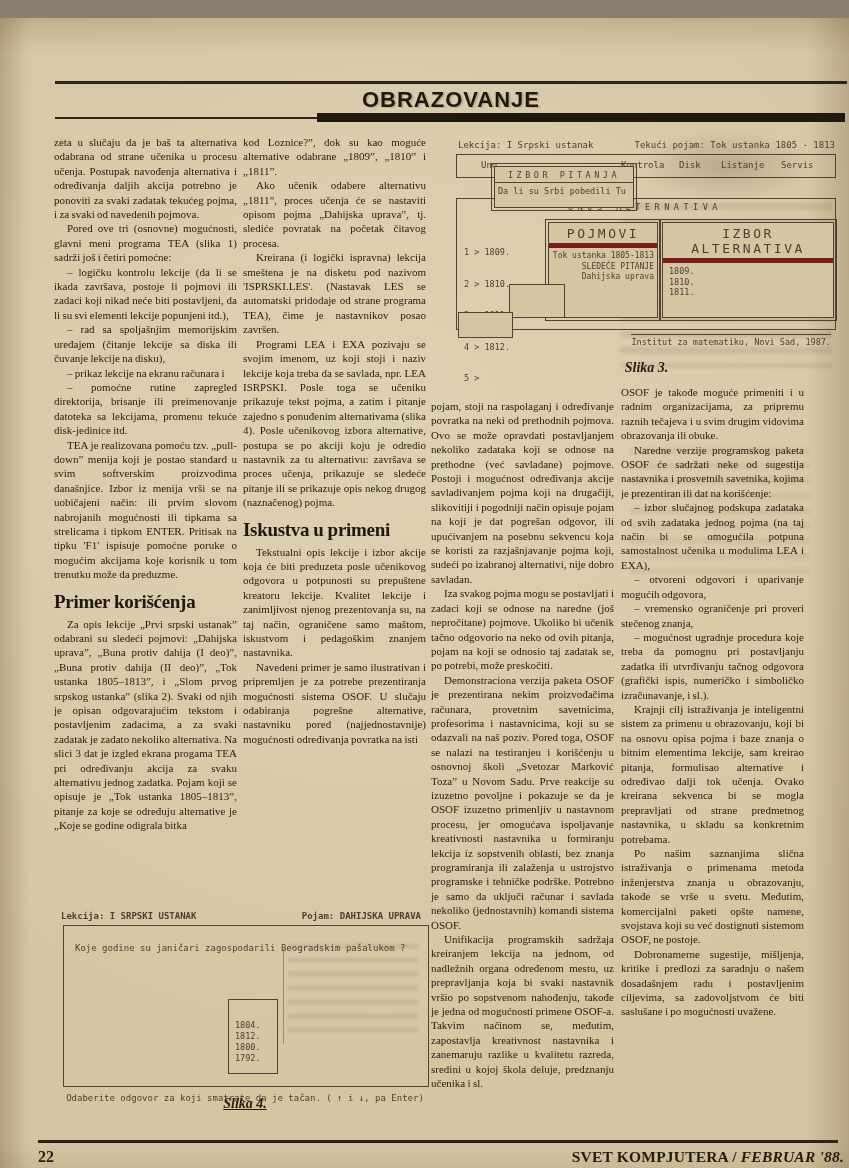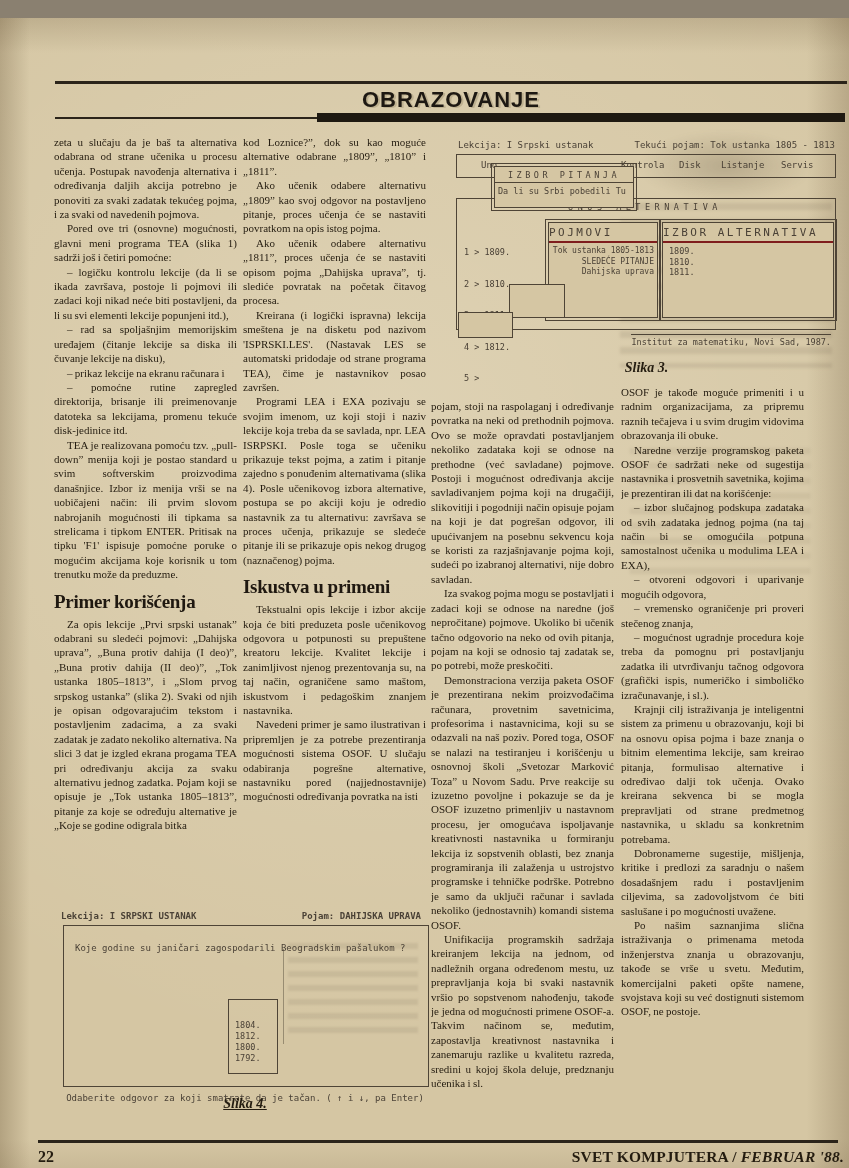--- a/index.html
+++ b/index.html
@@ -46,22 +46,22 @@
   .m0{left:24px}.m1{left:164px}.m2{left:222px}.m3{left:264px}.m4{left:324px}
   .f3-pitanja{left:38px;top:28px;width:138px;height:40px;z-index:2;}
   .f3-pitanja .ttl{display:block;text-align:center;border-bottom:1px solid #4e4436;
                    padding:3px 0 2px;letter-spacing:3.5px;}
   .f3-pitanja .val{display:block;padding:3px 2px 0 3px;white-space:nowrap;}
   .f3-main{left:0;top:60px;width:378px;height:130px;}
   .f3-unos{position:absolute;left:0;top:64px;width:378px;text-align:center;
            letter-spacing:4.5px;font-size:8.5px;}
   .f3-list{position:absolute;left:8px;top:88px;line-height:10.5px;white-space:pre;}
   .f3-pojmovi{left:92px;top:84px;width:108px;height:94px;font-size:8px;}
-  .f3-pojmovi .ttl,.f3-alt .ttl{display:block;text-align:left;
-        border-bottom:2px solid #7f1d1d;padding:3px 0 2px;letter-spacing:2.5px;font-size:11px;}
+  .f3-pojmovi .ttl,.f3-alt .ttl{display:block;text-align:center;
+        border-bottom:5px solid #7f1d1d;padding:3px 0 2px;letter-spacing:2.5px;font-size:13px;}
   .f3-pojmovi .items{padding:3px 3px 0 1px;text-align:right;line-height:10.5px;}
   .f3-alt{left:206px;top:84px;width:170px;height:94px;font-size:8.5px;}
   .f3-alt .items{padding:3px 0 0 6px;text-align:left;line-height:10.5px;}
   .f3-sb1{left:53px;top:146px;width:54px;height:32px;background:#d5c6a3;z-index:3;}
   .f3-sb2{left:2px;top:174px;width:53px;height:24px;background:#d5c6a3;z-index:3;}
   .f3-credit{position:absolute;right:6px;top:196px;font-size:8.5px;
              border-top:1px solid #4e4436;padding-top:2px;}
   .fig-caption{position:absolute;left:0;width:100%;text-align:center;
                font-family:"Liberation Serif",serif;font-style:italic;font-weight:bold;
                font-size:14px;color:#241c10;}
@@ -120,21 +120,20 @@
     <p>– rad sa spoljašnjim memorijskim uređajem (čitanje lekcije sa diska ili čuvanje lekcije na disku),</p>
     <p>– prikaz lekcije na ekranu računara i</p>
     <p>– pomoćne rutine zapregled direktorija, brisanje ili preimenovanje datoteka sa lekcijama, promenu tekuće disk-jedinice itd.</p>
     <p>TEA je realizovana pomoću tzv. „pull-down” menija koji je postao standard u svim softverskim proizvodima današnjice. Izbor iz menija vrši se na uobičajeni način: ili prvim slovom nabrojanih mogućnosti ili tipkama sa strelicama i tipkom ENTER. Pritisak na tipku 'F1' ispisuje pomoćne poruke o mogućim akcijama koje korisnik u tom trenutku može da preduzme.</p>
     <h2>Primer korišćenja</h2>
     <p>Za opis lekcije „Prvi srpski ustanak” odabrani su sledeći pojmovi: „Dahijska uprava”, „Buna protiv dahija (I deo)”, „Buna protiv dahija (II deo)”, „Tok ustanka 1805–1813”, i „Slom prvog srpskog ustanka” (slika 2). Svaki od njih je opisan odgovarajućim tekstom i postavljenim zadacima, a za svaki zadatak je zadato nekoliko alternativa. Na slici 3 dat je izgled ekrana progama TEA pri određivanju akcija za svaku alternativu jednog zadatka. Pojam koji se opisuje je „Tok ustanka 1805–1813”, pitanje za koje se određuju alternative je „Koje se godine odigrala bitka</p>
   </div>
 
   <div class="col" id="col2">
     <p class="flush">kod Loznice?”, dok su kao moguće alternative odabrane „1809”, „1810” i „1811”.</p>
-    <p>Ako učenik odabere alternativu „1809” kao svoj odgovor na postavljeno pitanje, proces učenja će se nastaviti povratkom na opis istog pojma.</p>
     <p>Ako učenik odabere alternativu „1811”, proces učenja će se nastaviti opisom pojma „Dahijska uprava”, tj. slediće povratak na početak čitavog procesa.</p>
     <p>Kreirana (i logički ispravna) lekcija smeštena je na disketu pod nazivom 'ISPRSKI.LES'. (Nastavak LES se automatski pridodaje od strane programa TEA), čime je nastavnikov posao završen.</p>
     <p>Programi LEA i EXA pozivaju se svojim imenom, uz koji stoji i naziv lekcije koja treba da se savlada, npr. LEA ISRPSKI. Posle toga se učeniku prikazuje tekst pojma, a zatim i pitanje zajedno s ponuđenim alternativama (slika 4). Posle učenikovog izbora alternative, postupa se po akciji koju je odredio nastavnik za tu alternativu: završava se proces učenja, prikazuje se sledeće pitanje ili se prikazuje opis nekog drugog (naznačenog) pojma.</p>
     <h2>Iskustva u primeni</h2>
     <p>Tekstualni opis lekcije i izbor akcije koja će biti preduzeta posle učenikovog odgovora u potpunosti su prepuštene kreatoru lekcije. Kvalitet lekcije i zanimljivost njenog prezentovanja su, na taj način, ograničene samo maštom, iskustvom i pedagoškim znanjem nastavnika.</p>
     <p>Navedeni primer je samo ilustrativan i pripremljen je za potrebe prezentiranja mogućnosti sistema OSOF. U slučaju odabiranja pogrešne alternative, nastavniku pored (najjednostavnije) mogućnosti određivanja povratka na isti</p>
   </div>
 
   <div class="col" id="col3">
     <p class="flush">pojam, stoji na raspolaganj i određivanje povratka na neki od prethodnih pojmova. Ovo se može opravdati postavljanjem nekoliko zadataka koji se odnose na prethodne (već savladane) pojmove. Postoji i mogućnost određivanja akcije savladivanjem pojma koji na drugačiji, slikovitiji i pogodniji način opisuje pojam na koji je dat pogrešan odgovor, ili upućivanjem na posebnu sekvencu koja se koristi za razjašnjavanje pojma koji, sudeći po izabranoj alternativi, nije dobro savladan.</p>
@@ -144,22 +143,22 @@
   </div>
 
   <div class="col" id="col4">
     <p class="flush">OSOF je takođe moguće primeniti i u radnim organizacijama, za pripremu raznih tečajeva i u svim drugim vidovima obrazovanja ili obuke.</p>
     <p>Naredne verzije programskog paketa OSOF će sadržati neke od sugestija nastavnika i prosvetnih savetnika, kojima je prezentiran ili dat na korišćenje:</p>
     <p>– izbor slučajnog podskupa zadataka od svih zadataka jednog pojma (na taj način bi se omogućila potpuna samostalnost učenika u modulima LEA i EXA),</p>
     <p>– otvoreni odgovori i uparivanje mogućih odgovora,</p>
     <p>– vremensko ograničenje pri proveri stečenog znanja,</p>
     <p>– mogućnost ugradnje procedura koje treba da pomognu pri postavljanju zadatka ili utvrđivanju tačnog odgovora (grafički ispis, numeričko i simboličko izračunavanje, i sl.).</p>
     <p>Krajnji cilj istraživanja je inteligentni sistem za primenu u obrazovanju, koji bi na osnovu opisa pojma i baze znanja o bitnim elementima lekcije, sam kreirao pitanja, formulisao alternative i određivao dalji tok učenja. Ovako kreirana sekvenca bi se mogla prepravljati od strane predmetnog nastavnika, u skladu sa konkretnim potrebama.</p>
+    <p>Po našim saznanjima slična istraživanja o primenama metoda inženjerstva znanja u obrazovanju, takođe se vrše u svetu. Međutim, komercijalni paketi opšte namene, svojstava koji su već dostignuti sistemom OSOF, ne postoje.</p>
     <p>Dobronamerne sugestije, mišljenja, kritike i predlozi za saradnju o našem dosadašnjem radu i postavljenim ciljevima, sa zadovoljstvom će biti saslušane i po mogućnosti uvažene.</p>
-    <p>Po našim saznanjima slična istraživanja o primenama metoda inženjerstva znanja u obrazovanju, takođe se vrše u svetu. Međutim, komercijalni paketi opšte namene, svojstava koji su već dostignuti sistemom OSOF, ne postoje.</p>
   </div>
 
   <div class="fig" id="fig3">
     <div class="f3-toprow">
       <span>Lekcija: I Srpski ustanak</span>
       <span>Tekući pojam: Tok ustanka 1805 - 1813</span>
     </div>
     <div class="bx f3-menu">
       <span class="m0">Uno</span>
       <span class="m1">Kontrola</span>

